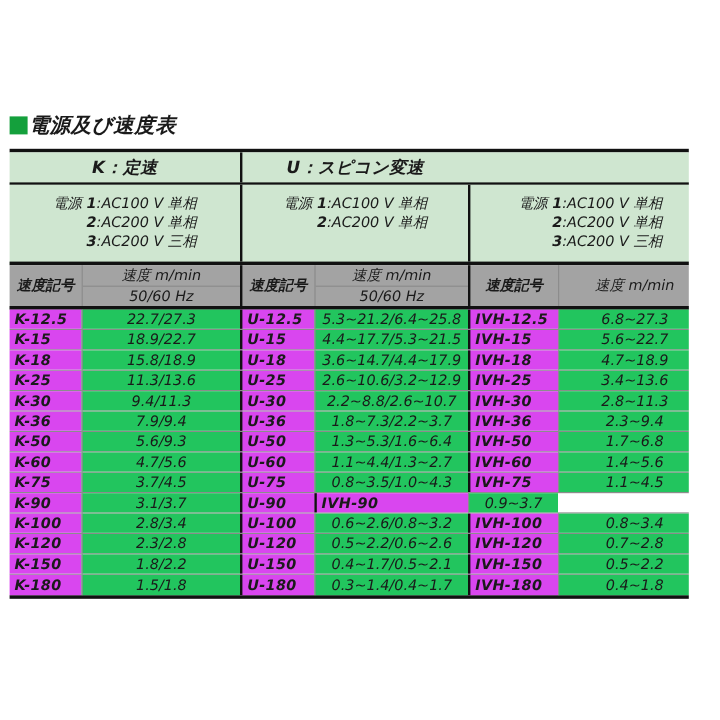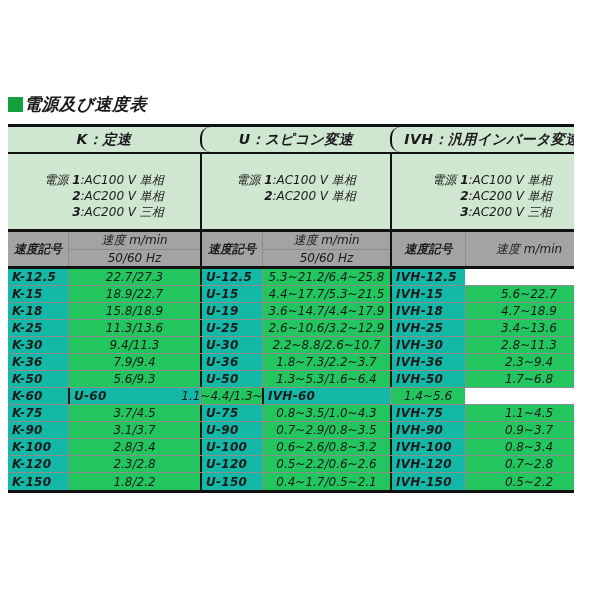--- a/index.html
+++ b/index.html
@@ -10,63 +10,62 @@
   .title-row { position:absolute; left:8px; top:93px; display:flex; align-items:center; }
   .sq { width:15px; height:15px; background:#14a03c; margin-right:1px; flex:0 0 auto; }
   .title-text { font-size:17px; font-weight:bold; letter-spacing:0.5px; white-space:nowrap; }
 
   .tbl { position:absolute; left:8px; top:124px; width:584px;
     border-top:3px solid #111; border-bottom:3px solid #111; }
   .row { display:grid; grid-template-columns:60px 132px 62px 128px 75px 127px; }
 
   .hdr { background:#cfe6d0; border-bottom:2px solid #111; }
   .hdr .hcell { grid-column:span 2; text-align:center; font-weight:bold;
-    font-size:14px; padding:4px 0 3px; letter-spacing:0.5px;border-radius:10px; }
+    font-size:14px; padding:4px 0 3px; letter-spacing:0.5px; }
 
   .pwr { background:#cfe6d0; border-bottom:3px solid #111; }
   .pwr .pcell { grid-column:span 2; display:flex; justify-content:center;
-    align-items:flex-start; padding:18px 0 9px; font-size:12px; line-height:16px; }
+    align-items:flex-start; padding:7px 0 9px; font-size:12px; line-height:16px; }
   .plabel { margin-right:4px; }
   .pline b { font-weight:bold; }
   .pline span { font-weight:normal; }
 
   .secL { border-left:2px solid #111; }
 
   .sub { background:#a3a3a3; border-bottom:3px solid #111; height:37px; }
   .scode { display:flex; align-items:center; justify-content:center;
     font-weight:bold; font-size:12px; }
   .sval { border-left:1px solid #8c8c8c; font-size:12px; display:flex; flex-direction:column; }
   .sval .su, .sval .sd { flex:1; display:flex; align-items:center; justify-content:center; }
   .sval.split .su { border-bottom:1px solid #8c8c8c; }
 
   .trow { display:grid; grid-template-columns:60px 132px 62px 128px 75px 127px;
     border-bottom:1px solid #8c8c8c; height:17px; }
   .trow:last-child { border-bottom:none; }
-  .cell.code { background:#14b8a6; font-weight:bold; font-size:12px;
+  .cell.code { background:#d946ef; font-weight:bold; font-size:12px;
     padding-left:4px; display:flex; align-items:center; letter-spacing:0.3px; }
   .cell.val { background:#22c55e; font-size:12px; display:flex;
     align-items:center; justify-content:center; border-left:1px solid #8c8c8c; }
   .cell.code.secL { border-left:2px solid #111; }
 </style>
 </head>
 <body>
 
 <div class="page">
 
   <div class="title-row">
     <span class="sq"></span>
     <span class="title-text">電源及び速度表</span>
   </div>
 
   <div class="tbl">
 
     <div class="row hdr">
       <div class="hcell">K：定速</div>
       <div class="hcell secL">U：スピコン変速</div>
-      <div class="hcell secL">IVH：汎用インバータ変速</div>
     </div>
 
     <div class="row pwr">
       <div class="pcell">
         <span class="plabel">電源</span>
         <div class="pitems">
           <div class="pline"><b>1</b><span>:AC100 V 単相</span></div>
           <div class="pline"><b>2</b><span>:AC200 V 単相</span></div>
           <div class="pline"><b>3</b><span>:AC200 V 三相</span></div>
         </div>
@@ -105,33 +104,34 @@
       </div>
     </div>
 
     <div class="tbody">
         <div class="trow">
           <div class="cell code">K-12.5</div>
           <div class="cell val">22.7/27.3</div>
           <div class="cell code secL">U-12.5</div>
           <div class="cell val">5.3~21.2/6.4~25.8</div>
           <div class="cell code secL">IVH-12.5</div>
+          <div class="cell val">6.8~27.3</div>
         </div>
         <div class="trow">
           <div class="cell code">K-15</div>
           <div class="cell val">18.9/22.7</div>
           <div class="cell code secL">U-15</div>
           <div class="cell val">4.4~17.7/5.3~21.5</div>
           <div class="cell code secL">IVH-15</div>
           <div class="cell val">5.6~22.7</div>
         </div>
         <div class="trow">
           <div class="cell code">K-18</div>
           <div class="cell val">15.8/18.9</div>
-          <div class="cell code secL">U-19</div>
+          <div class="cell code secL">U-18</div>
           <div class="cell val">3.6~14.7/4.4~17.9</div>
           <div class="cell code secL">IVH-18</div>
           <div class="cell val">4.7~18.9</div>
         </div>
         <div class="trow">
           <div class="cell code">K-25</div>
           <div class="cell val">11.3/13.6</div>
           <div class="cell code secL">U-25</div>
           <div class="cell val">2.6~10.6/3.2~12.9</div>
           <div class="cell code secL">IVH-25</div>
@@ -156,38 +156,38 @@
         <div class="trow">
           <div class="cell code">K-50</div>
           <div class="cell val">5.6/9.3</div>
           <div class="cell code secL">U-50</div>
           <div class="cell val">1.3~5.3/1.6~6.4</div>
           <div class="cell code secL">IVH-50</div>
           <div class="cell val">1.7~6.8</div>
         </div>
         <div class="trow">
           <div class="cell code">K-60</div>
+          <div class="cell val">4.7/5.6</div>
           <div class="cell code secL">U-60</div>
           <div class="cell val">1.1~4.4/1.3~2.7</div>
           <div class="cell code secL">IVH-60</div>
           <div class="cell val">1.4~5.6</div>
         </div>
         <div class="trow">
           <div class="cell code">K-75</div>
           <div class="cell val">3.7/4.5</div>
           <div class="cell code secL">U-75</div>
           <div class="cell val">0.8~3.5/1.0~4.3</div>
           <div class="cell code secL">IVH-75</div>
           <div class="cell val">1.1~4.5</div>
         </div>
         <div class="trow">
           <div class="cell code">K-90</div>
           <div class="cell val">3.1/3.7</div>
           <div class="cell code secL">U-90</div>
-          <div class="cell val">0.7~2.9/0.8~3.5</div>
           <div class="cell code secL">IVH-90</div>
           <div class="cell val">0.9~3.7</div>
         </div>
         <div class="trow">
           <div class="cell code">K-100</div>
           <div class="cell val">2.8/3.4</div>
           <div class="cell code secL">U-100</div>
           <div class="cell val">0.6~2.6/0.8~3.2</div>
           <div class="cell code secL">IVH-100</div>
           <div class="cell val">0.8~3.4</div>
@@ -201,16 +201,24 @@
           <div class="cell val">0.7~2.8</div>
         </div>
         <div class="trow">
           <div class="cell code">K-150</div>
           <div class="cell val">1.8/2.2</div>
           <div class="cell code secL">U-150</div>
           <div class="cell val">0.4~1.7/0.5~2.1</div>
           <div class="cell code secL">IVH-150</div>
           <div class="cell val">0.5~2.2</div>
         </div>
+        <div class="trow">
+          <div class="cell code">K-180</div>
+          <div class="cell val">1.5/1.8</div>
+          <div class="cell code secL">U-180</div>
+          <div class="cell val">0.3~1.4/0.4~1.7</div>
+          <div class="cell code secL">IVH-180</div>
+          <div class="cell val">0.4~1.8</div>
+        </div>
       </div>
 
   </div>
 </div>
 
 </body></html>

